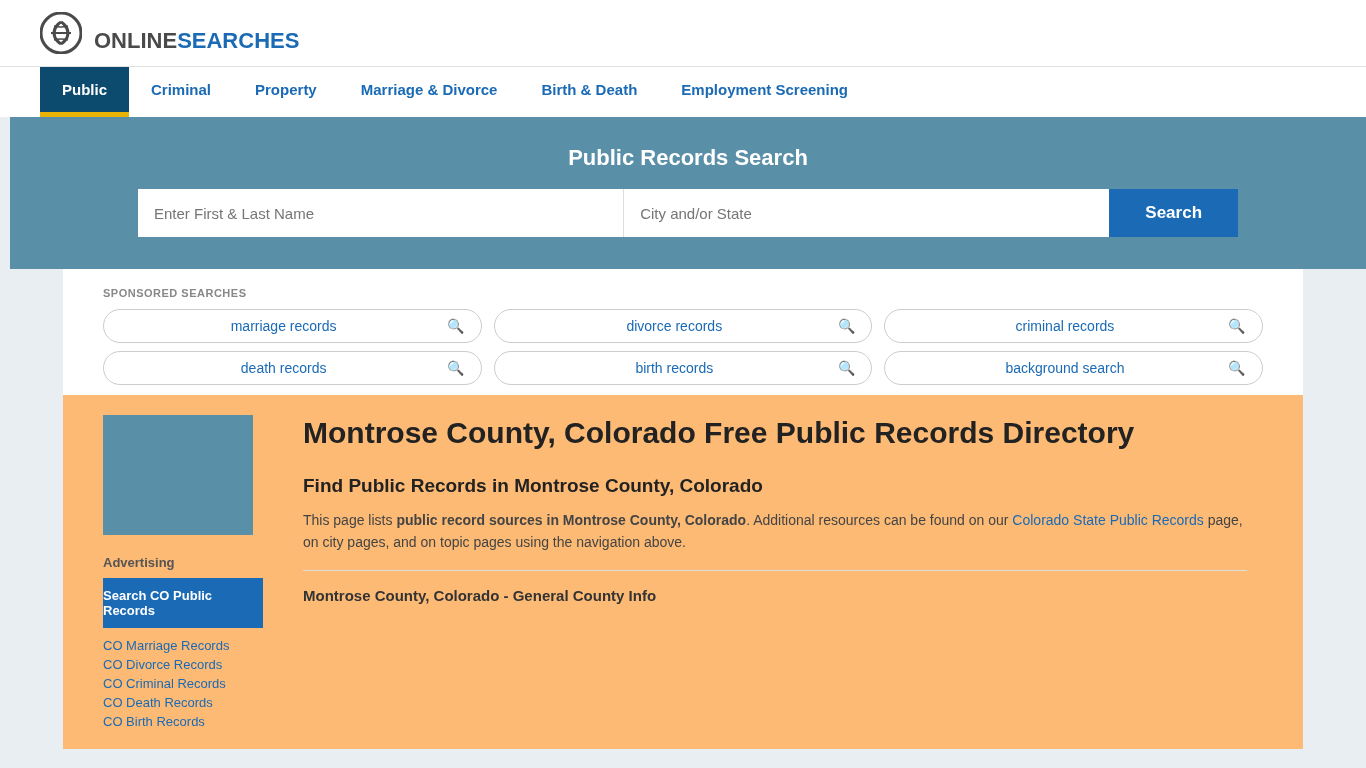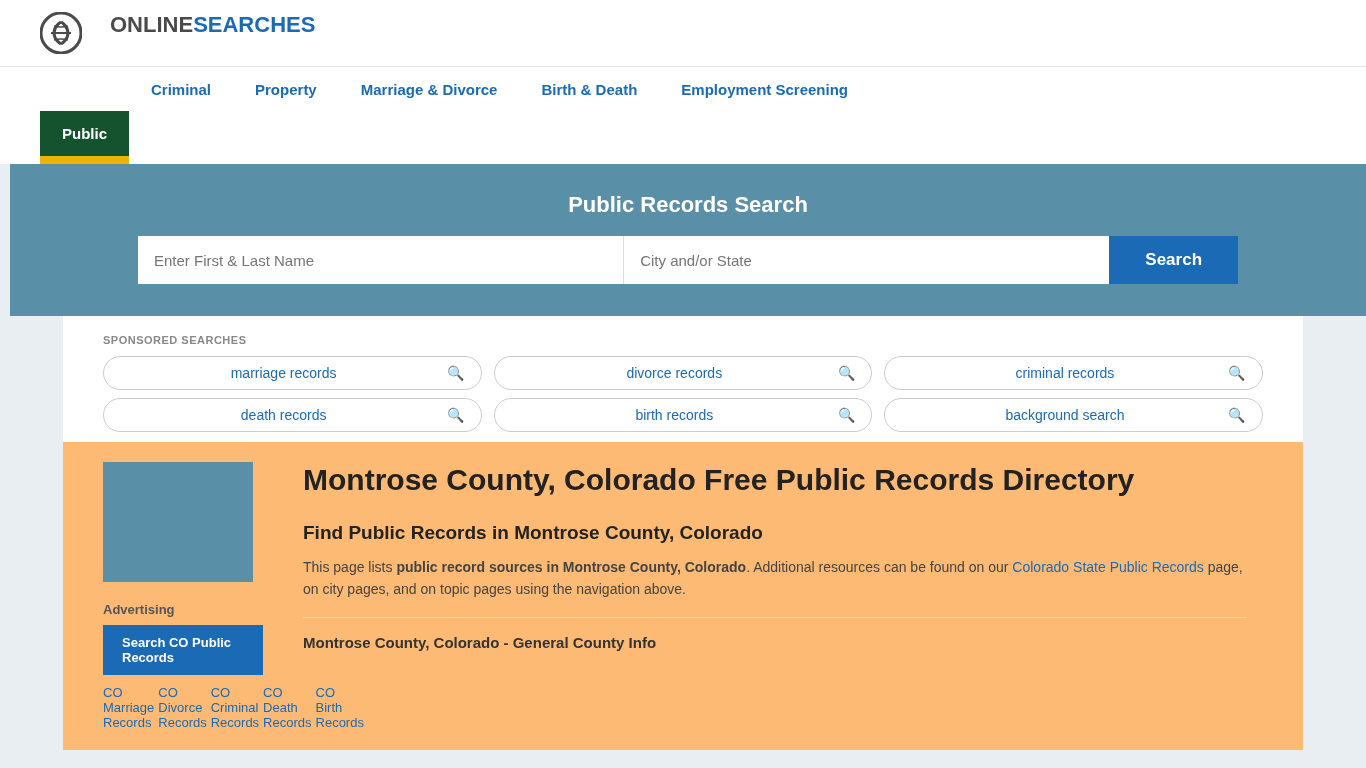--- a/index.html
+++ b/index.html
@@ -1,29 +1,29 @@
 <!DOCTYPE html>
 <html><head>
   <meta charset="utf-8">
   <style>
     * { box-sizing: border-box; margin: 0; padding: 0; }
     body { font-family: Arial, sans-serif; background: #e8eef2; font-size: 14px; color: #333; }
 
     
     .header { background: #fff; padding: 12px 40px; display: flex; align-items: center; }
-    .logo { display: flex; align-items: flex-start; gap: 28px; }
+    .logo { display: flex; align-items: flex-end; gap: 12px; }
     .logo-icon { width: 42px; height: 42px; }
     .logo-text { font-size: 22px; font-weight: 700; }
     .logo-online { color: #4a4a4a; }
     .logo-searches { color: #1a6ab5; }
 
     
     .nav { background: #fff; border-top: 1px solid #e0e0e0; display: flex; align-items: stretch; padding: 0 40px; }
     .nav-item { padding: 14px 22px; font-size: 15px; font-weight: 600; color: #1a6ab5; cursor: pointer; text-decoration: none; border-bottom: 3px solid transparent; }
-    .nav-item.active { background: #14532d; color: #fff; border-bottom: 8px solid #eab308; margin-top: 44px; }
+    .nav-item.active { background: #0c4a6e; color: #fff; border-bottom: 5px solid #eab308; }
 
     
     .search-banner { background: #5a8fa8; padding: 28px 40px 32px; margin-left: 10px; }
     .search-banner-title { color: #fff; font-size: 22px; font-weight: 700; text-align: center; margin-bottom: 18px; }
     .search-form { display: flex; gap: 0; max-width: 1100px; margin: 0 auto; }
     .search-input { flex: 1; padding: 14px 16px; font-size: 15px; border: none; outline: none; color: #404040; }
     .search-input:first-child { border-right: 1px solid #ddd; }
     .search-btn { background: #1a6ab5; color: #fff; border: none; padding: 14px 36px; font-size: 17px; font-weight: 700; cursor: pointer; white-space: nowrap; }
 
     
@@ -38,22 +38,22 @@
     .pill-text { color: #1a6ab5; font-size: 14px; flex: 1; text-align: center; }
     .pill-icon { color: #888; font-size: 14px; }
 
     
     .content-area { display: flex; gap: 0; padding: 20px 0 0; }
 
     
     .sidebar { width: 220px; min-width: 220px; padding: 0 20px 20px 40px; }
     .state-image { width: 150px; height: 120px; background: #5a8fa8; margin-bottom: 20px; display: block; }
     .sidebar-ad-label { font-size: 13px; font-weight: 700; color: #555; margin-bottom: 8px; }
-    .sidebar-ad-box { background: #1a6ab5; color: #fff; padding: 10px 19px; font-size: 13px; font-weight: 700; cursor: pointer; margin-bottom: 10px; }
-    .sidebar-links { display: flex; flex-direction: row; gap: 4px; }
+    .sidebar-ad-box { background: #1a6ab5; color: #fff; padding: 10px 0; font-size: 13px; font-weight: 700; cursor: pointer; margin-bottom: 10px; }
+    .sidebar-links { display: flex; flex-direction: column; gap: 4px; }
     .sidebar-link { color: #1a6ab5; font-size: 13px; text-decoration: none; cursor: pointer; }
 
     
     .main-content { flex: 1; padding: 0 56px 20px 20px; }
     .page-title { font-size: 30px; font-weight: 800; color: #222; line-height: 1.2; margin-bottom: 24px; }
 
     
     .dropdowns-row { display: flex; gap: 12px; margin-bottom: 24px; flex-wrap: wrap; }
     .dropdown-select { padding: 10px 36px 10px 14px; border: 1px solid #bbb; font-size: 14px; color: #333; background: #fff; cursor: pointer; appearance: none; -webkit-appearance: none; min-width: 170px; position: relative; }
     .dropdown-wrap { position: relative; display: inline-block; }

